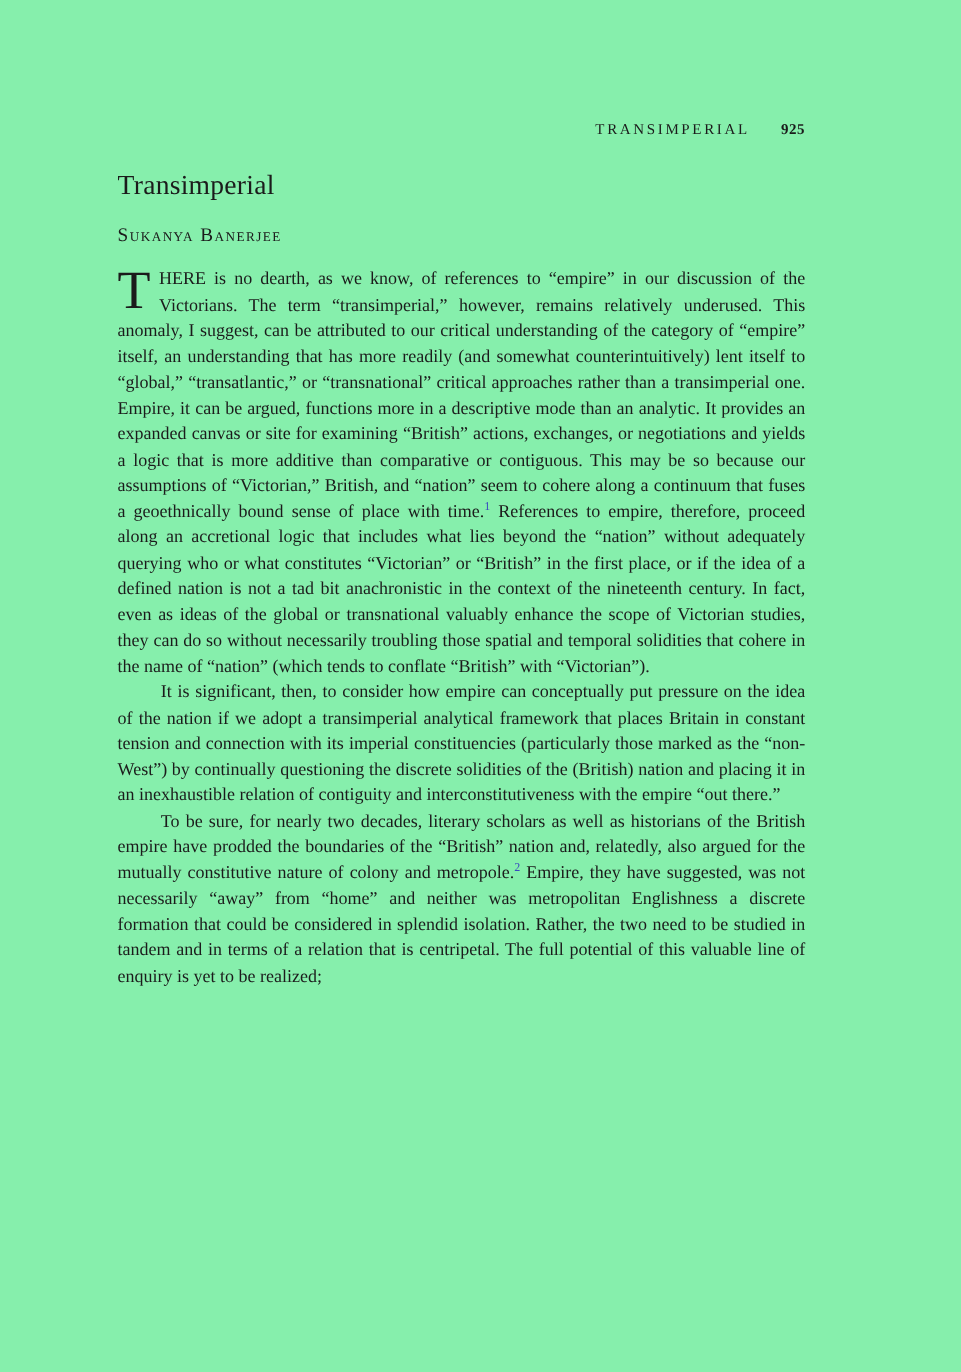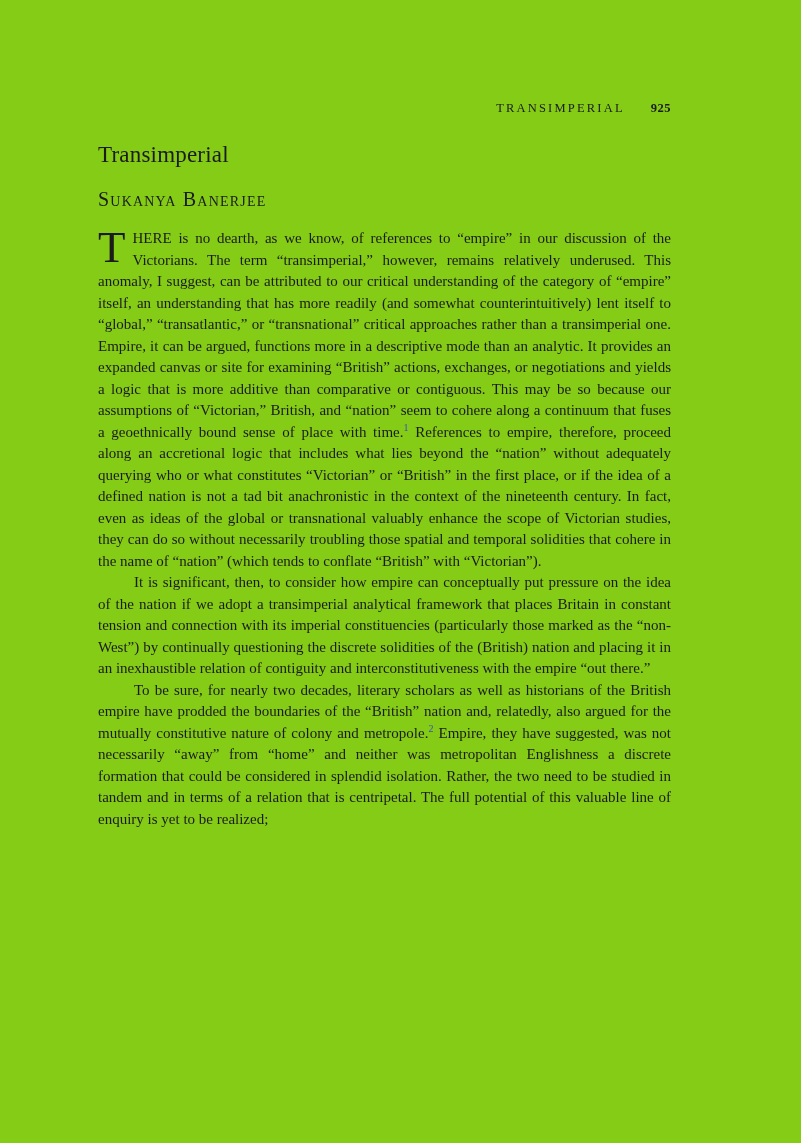--- a/index.html
+++ b/index.html
@@ -4,21 +4,21 @@
 <style>
   html, body {
     margin: 0;
     padding: 0;
     background: #ffffff;
   }
   .page {
     position: relative;
     width: 801px;
     height: 1143px;
-    background: #84cc16;
+    background: #86efac;
     font-family: "Liberation Serif", "DejaVu Serif", serif;
     color: #1b1b1b;
     overflow: hidden;
   }
   .content {
     position: absolute;
     left: 98px;
     top: 0;
     width: 573px;
   }
@@ -41,21 +41,21 @@
   h1.article-title {
     font-size: 23px;
     font-weight: normal;
     letter-spacing: 0.2px;
     margin: 26px 0 0 0;
   }
   .author {
     margin-top: 20px;
     font-variant: small-caps;
     letter-spacing: 1.2px;
-    font-size: 20px;
+    font-size: 16px;
   }
   .body-text {
     margin-top: 17px;
     font-size: 15px;
     line-height: 21.5px;
     text-align: justify;
   }
   .body-text p {
     margin: 0;
   }

